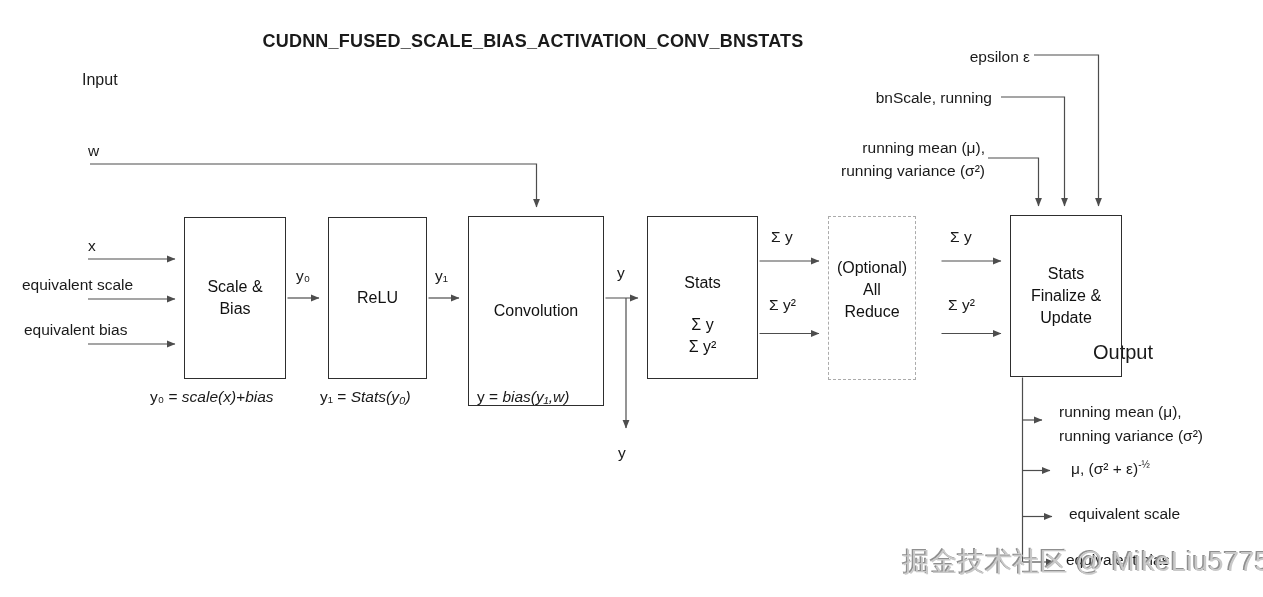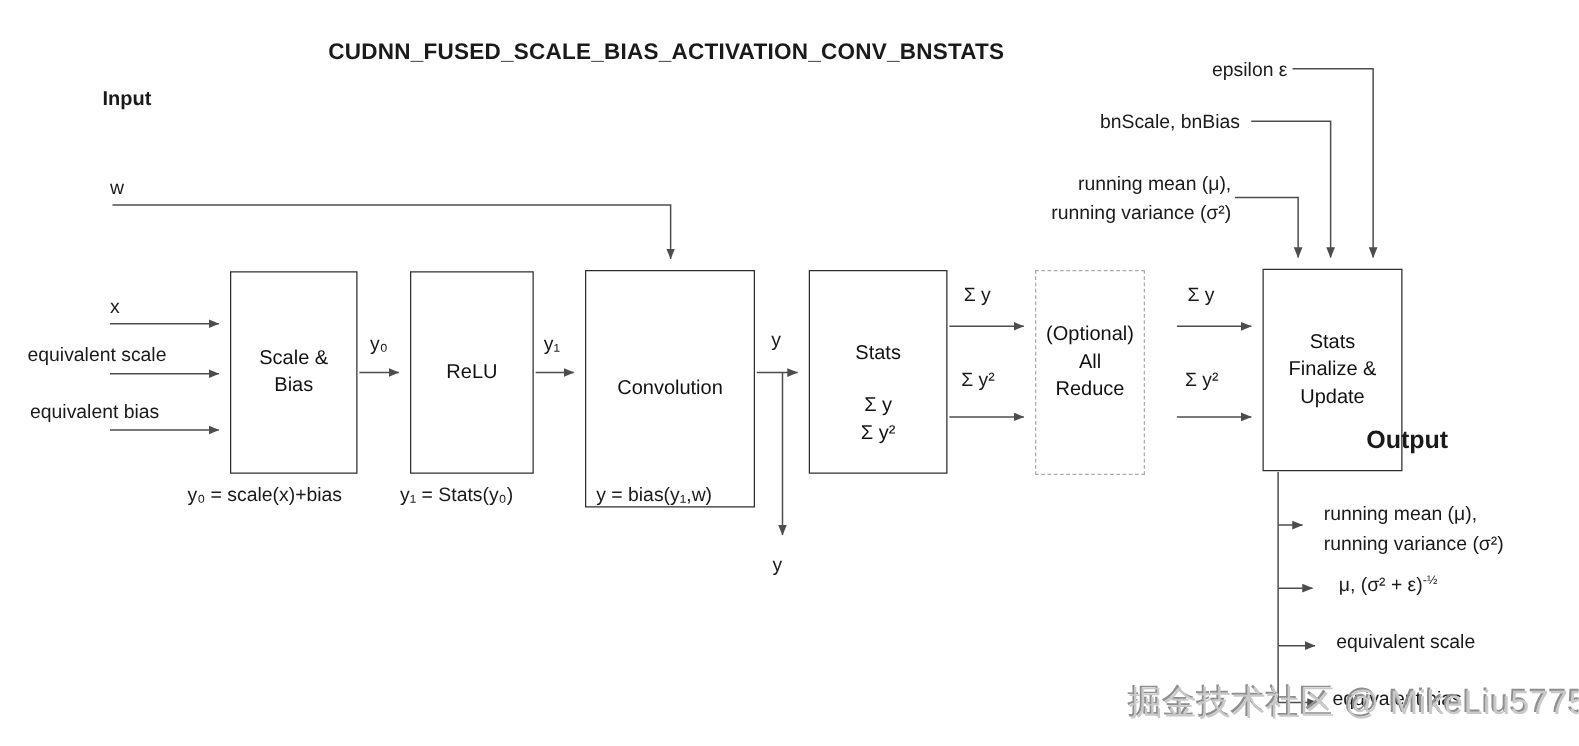--- a/index.html
+++ b/index.html
@@ -2,29 +2,29 @@
 <html><head>
 <meta charset="utf-8">
 <style>
   html,body{margin:0;padding:0;background:#fff;}
   #canvas{
     position:relative;width:1263px;height:597px;background:#ffffff;overflow:hidden;
     font-family:"Liberation Sans","DejaVu Sans",sans-serif;color:#1a1a1a;
   }
   #wires{position:absolute;left:0;top:0;width:1263px;height:597px;}
   .lbl{position:absolute;font-size:15.5px;line-height:19px;white-space:nowrap;color:#1a1a1a;}
-  .bold{font-weight:700;}
+  .bold{font-weight:400;}
   .title{position:absolute;left:533px;top:31px;transform:translateX(-50%);
          font-size:18px;font-weight:700;letter-spacing:.2px;white-space:nowrap;}
   .box{position:absolute;box-sizing:border-box;border:1.4px solid #2e2e2e;
        display:flex;flex-direction:column;align-items:center;justify-content:center;
        text-align:center;font-size:16px;line-height:22px;color:#111;}
   .box.dashed{border:1.4px dashed #ababab;}
   .formula{position:absolute;font-size:15.5px;white-space:nowrap;}
-  .formula .rhs{}
+  .formula .rhs{font-style:italic;}
   .right-align{text-align:right;}
   sup{font-size:10px;line-height:0;}
   .watermark{position:absolute;left:903px;top:544px;font-size:27px;white-space:nowrap;
              color:#c9c9c9;text-shadow:-1.5px -1.5px 0 #8f8f8f;letter-spacing:.5px;}
 </style>
 </head>
 <body>
 
 <div id="canvas">
 
@@ -96,21 +96,21 @@
   <div class="lbl" style="left:296px;top:266px">y₀</div>
   <div class="lbl" style="left:435px;top:266px">y₁</div>
   <div class="lbl" style="left:617px;top:263px">y</div>
   <div class="lbl" style="left:618px;top:443px">y</div>
   <div class="lbl" style="left:771px;top:227px">Σ y</div>
   <div class="lbl" style="left:769px;top:295px">Σ y²</div>
   <div class="lbl" style="left:950px;top:227px">Σ y</div>
   <div class="lbl" style="left:948px;top:295px">Σ y²</div>
 
   <div class="lbl" style="right:233px;top:47px">epsilon ε</div>
-  <div class="lbl" style="right:271px;top:88px">bnScale, bnBias</div>
+  <div class="lbl" style="right:271px;top:88px">bnScale, running</div>
   <div class="lbl right-align" style="right:278px;top:136px;line-height:23px">
     <span style="display:block">running mean (μ),</span>
     <span style="display:block">running variance (σ²)</span>
   </div>
 
   <div class="formula" style="left:150px;top:388px"><span>y₀ = </span><span class="rhs">scale(x)+bias</span></div>
   <div class="formula" style="left:320px;top:388px"><span>y₁ = </span><span class="rhs">Stats(y₀)</span></div>
   <div class="formula" style="left:477px;top:388px"><span>y = </span><span class="rhs">bias(y₁,w)</span></div>
 
   <div class="lbl" style="left:1059px;top:400px;line-height:24px">

